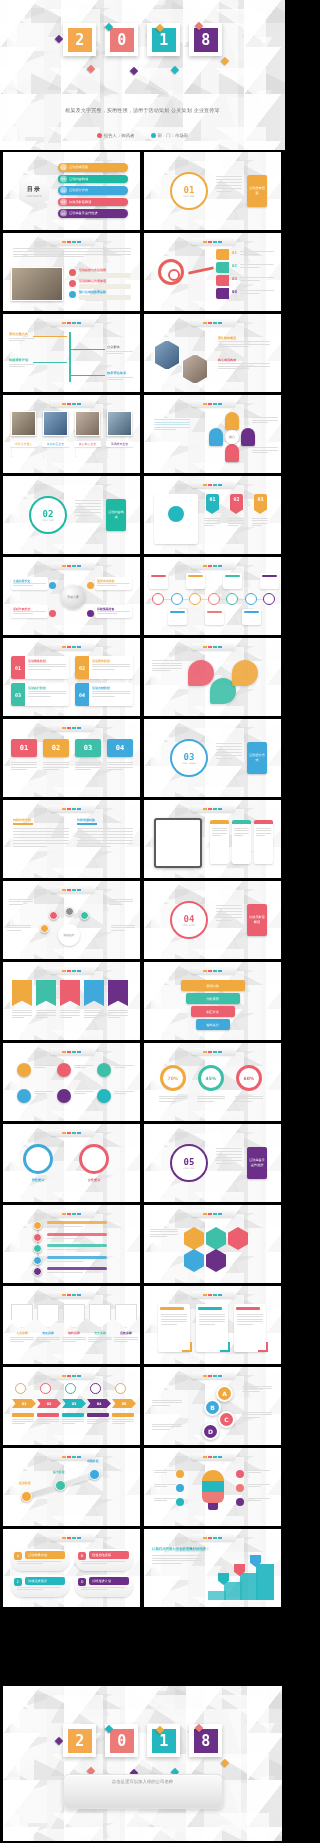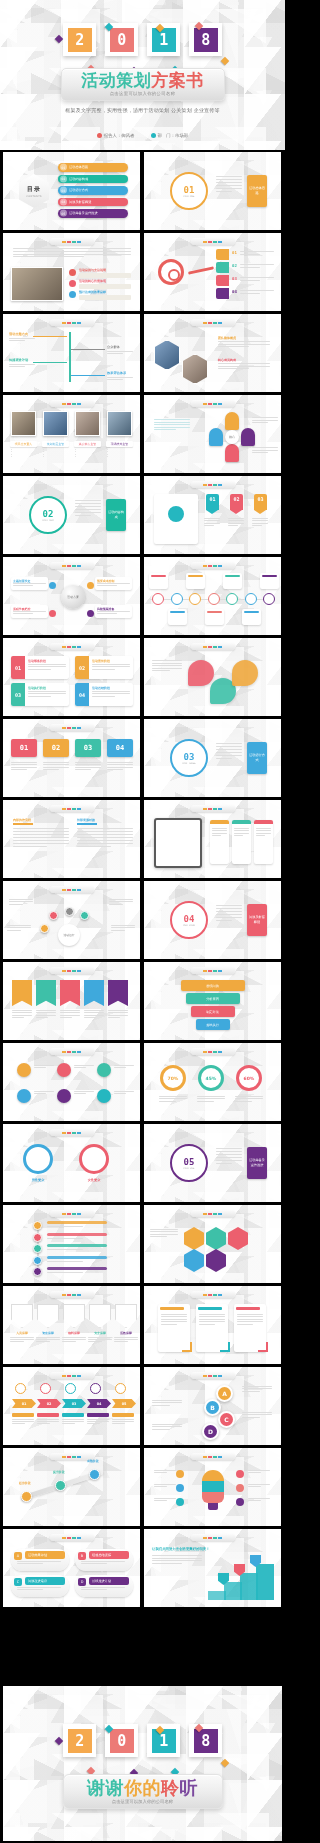--- a/index.html
+++ b/index.html
@@ -331,26 +331,20 @@
       <span class="diamond" style="background: rgb(107, 47, 135); left: 56px; top: 36px;"></span>
       <span class="diamond" style="background: rgb(37, 183, 192); left: 106px; top: 24px;"></span>
       <span class="diamond" style="background: rgb(240, 169, 63); left: 157px; top: 25px;"></span>
       <span class="diamond" style="background: rgb(236, 122, 118); left: 196px; top: 23px;"></span>
       <span class="diamond" style="background: rgb(236, 122, 118); left: 88px; top: 66px;"></span>
       <span class="diamond" style="background: rgb(107, 47, 135); left: 131px; top: 68px;"></span>
       <span class="diamond" style="background: rgb(37, 183, 192); left: 172px; top: 67px;"></span>
       <span class="diamond" style="background: rgb(240, 169, 63); left: 222px; top: 58px;"></span>
     </div>
 
-  <div class="title-plate">
-    <div class="main-title">
-      <span class="mt-a">活动策划</span><span class="mt-b">方案书</span>
-    </div>
-    <div class="plate-sub">点击这里可以加入你的公司名称</div>
-  </div>
 
   <div class="tagline">框架及文字完整，实用性强，适用于活动策划 公关策划 企业宣传等</div>
 
   <div class="presenter-row">
       <div class="presenter-item">
         <span class="dot-ic" style="background: rgb(232, 96, 92);"></span>
         <span>报告人：御风者</span>
       </div>
       <div class="presenter-item">
         <span class="dot-ic" style="background: rgb(37, 183, 192);"></span>
@@ -1424,16 +1418,15 @@
       <span class="diamond" style="background: rgb(107, 47, 135); left: 53px; top: 52px;"></span>
       <span class="diamond" style="background: rgb(37, 183, 192); left: 103px; top: 40px;"></span>
       <span class="diamond" style="background: rgb(240, 169, 63); left: 154px; top: 41px;"></span>
       <span class="diamond" style="background: rgb(236, 122, 118); left: 193px; top: 39px;"></span>
       <span class="diamond" style="background: rgb(236, 122, 118); left: 85px; top: 82px;"></span>
       <span class="diamond" style="background: rgb(107, 47, 135); left: 128px; top: 84px;"></span>
       <span class="diamond" style="background: rgb(37, 183, 192); left: 169px; top: 83px;"></span>
       <span class="diamond" style="background: rgb(240, 169, 63); left: 219px; top: 74px;"></span>
     </div>
   <div class="end-plate">
-    <div class="end-title" id="end-title"><span style="color: rgb(62, 192, 168);">谢</span><span style="color: rgb(62, 192, 168);">谢</span><span style="color: rgb(240, 169, 63);">你</span><span style="color: rgb(240, 169, 63);">的</span><span style="color: rgb(232, 96, 92);">聆</span><span style="color: rgb(124, 74, 158);">听</span></div>
     <div class="end-sub">点击这里可以加入你的公司名称</div>
   </div>
 </section>
 
 </body></html>

